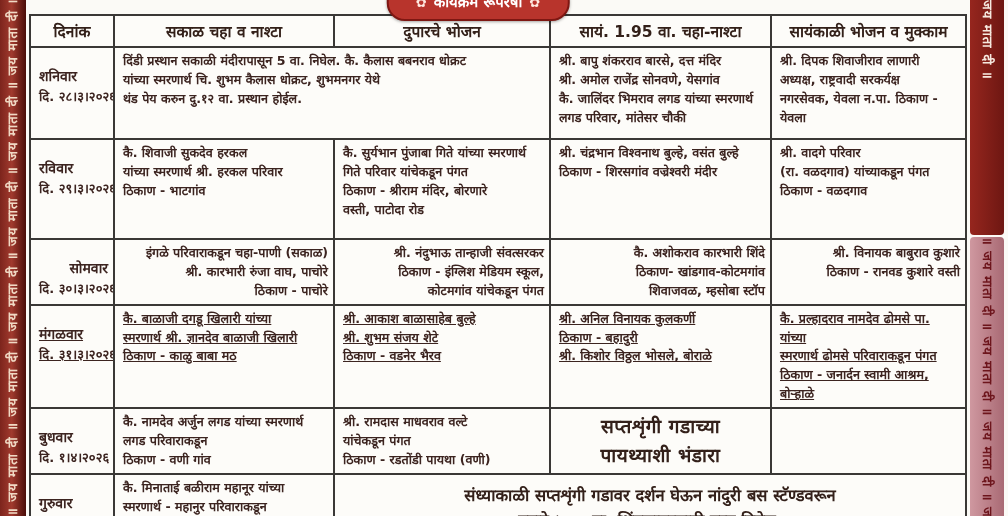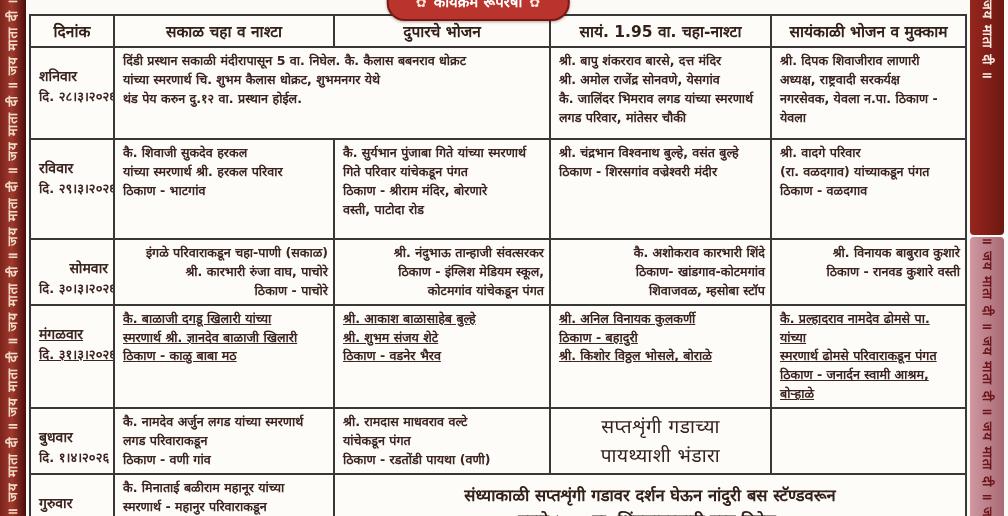--- a/index.html
+++ b/index.html
@@ -59,21 +59,21 @@
   }
   td {
     font-size:12.6px; line-height:1.5; font-weight:700;
     vertical-align:top; padding:4px 5px 3px 8px;
     white-space:pre-line; color:#3c2420;
   }
   td.datecell { padding-top:18px; white-space:normal; }
   .day  { font-size:14px; font-weight:700; }
   .date { font-size:13px; font-weight:700; margin-top:0; white-space:nowrap; }
   td.big-note {
-    font-size:19px; font-weight:400; text-align:center; vertical-align:middle;
+    font-size:19px; font-weight:700; text-align:center; vertical-align:middle;
     white-space:pre-line; padding:0 4px; letter-spacing:.5px; color:#33201a;
   }
   td.wide-note {
     font-size:16.5px; font-weight:800; text-align:center; vertical-align:middle;
     white-space:pre-line; padding:0 10px; color:#33201a;
   }
   tr.rh  { height:31px; }
   tr.r1  { height:92px; }
   tr.r2  { height:100px; }
   tr.r3  { height:52px;text-align:right; }

